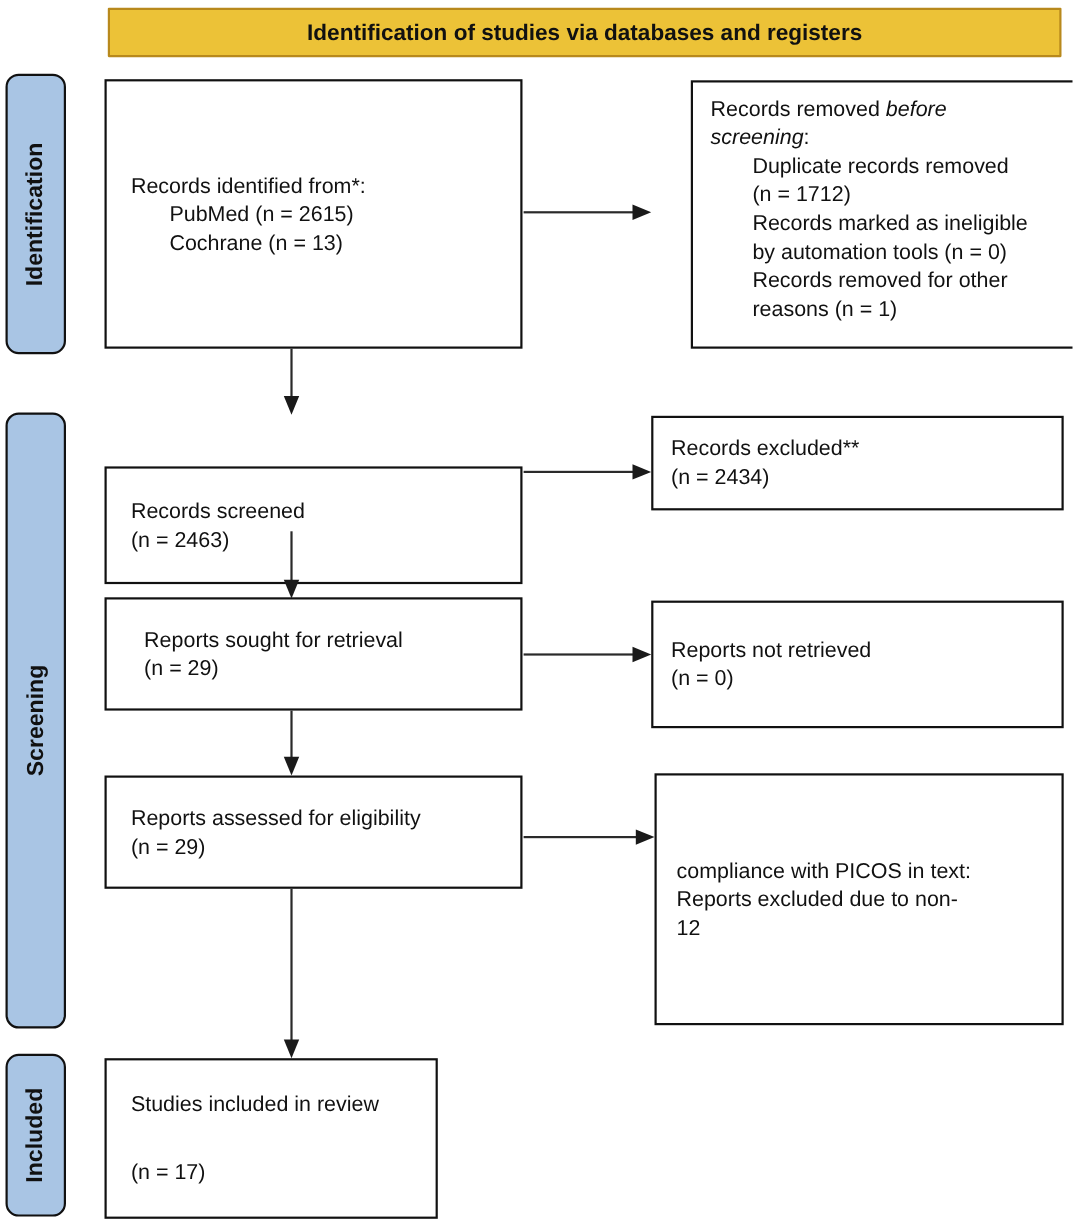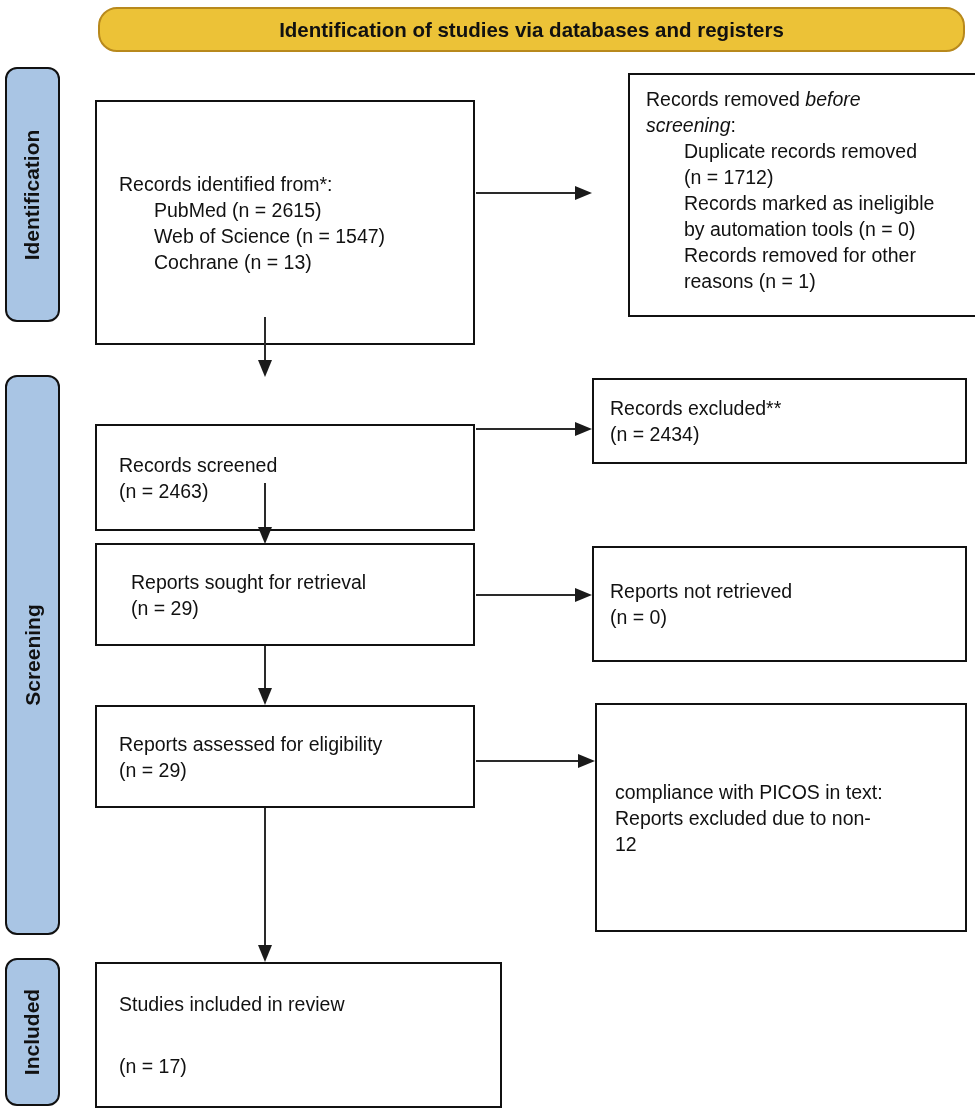--- a/index.html
+++ b/index.html
@@ -13,21 +13,21 @@
   }
 
   
   .banner {
     position: absolute;
     left: 98px; top: 7px;
     width: 867px; height: 45px;
     box-sizing: border-box;
     background: #ecc237;
     border: 2.5px solid #b8891c;
-    border-radius: 19px;
+    border-radius: 1px;
     display: flex; align-items: center; justify-content: center;
   }
   .banner span {
     font-size: 20.5px; font-weight: bold; color: #111;
   }
 
   
   .stage {
     position: absolute;
     left: 5px;
@@ -56,29 +56,29 @@
     border: 2.5px solid #111;
     font-size: 19.5px;
     line-height: 26px;
     display: flex; flex-direction: column; justify-content: center;
   }
   .fbox.top-align { justify-content: flex-start; margin-left: 36px; }
   .indent { margin-left: 38px; }
   .indent-sm { margin-left: 35px; }
   .it { font-style: italic; }
 
-  .box-records-identified { left: 95px; top: 72px;  width: 380px; height: 245px; padding-left: 22px; padding-right: 8px; margin-top: 28px; }
+  .box-records-identified { left: 95px; top: 72px;  width: 380px; height: 245px; padding-left: 22px; padding-right: 8px; }
   .box-records-removed    { left: 592px; top: 73px; width: 375px; height: 244px; padding: 11px 6px 0 16px; }
   .box-records-screened   { left: 95px; top: 376px; width: 380px; height: 107px; padding-left: 22px; margin-top: 48px; }
   .box-records-excluded   { left: 592px; top: 378px; width: 375px; height: 86px; padding-left: 16px; }
   .box-reports-sought     { left: 95px; top: 543px; width: 380px; height: 103px; padding-left: 34px; }
   .box-reports-not-retrieved { left: 592px; top: 546px; width: 375px; height: 116px; padding-left: 16px; }
   .box-reports-assessed   { left: 95px; top: 705px; width: 380px; height: 103px; padding-left: 22px; }
   .box-reports-excluded-picos { left: 595px; top: 703px; width: 372px; height: 229px; padding-left: 18px; padding-right: 6px; }
-  .box-studies-included   { left: 95px; top: 962px; width: 407px; height: 146px; padding-left: 22px; gap: 36px; }
+  .box-studies-included   { left: 95px; top: 962px; width: 303px; height: 146px; padding-left: 22px; gap: 36px; }
 
   
   .arrow-h { position: absolute; height: 14px; }
   .arrow-h .shaft { position: absolute; left: 0; top: 5.75px; height: 2.5px; background: #2a2a2a; }
   .arrow-h .head {
     position: absolute; right: 0; top: 0;
     width: 0; height: 0;
     border-top: 7px solid transparent;
     border-bottom: 7px solid transparent;
     border-left: 17px solid #1a1a1a;
@@ -108,21 +108,20 @@
   <div class="stage stage-screening">
     <span class="rot">Screening</span>
   </div>
   <div class="stage stage-included">
     <span class="rot">Included</span>
   </div>
 
   <div class="fbox box-records-identified">
     <div>Records identified from*:</div>
     <div class="indent-sm">PubMed (n = 2615)</div>
-    <div class="indent-sm">Web of Science (n = 1547)</div>
     <div class="indent-sm">Cochrane (n = 13)</div>
   </div>
 
   <div class="fbox top-align box-records-removed">
     <div><span>Records removed </span><span class="it">before</span></div>
     <div><span class="it">screening</span><span>:</span></div>
     <div class="indent">Duplicate records removed</div>
     <div class="indent">(n = 1712)</div>
     <div class="indent">Records marked as ineligible</div>
     <div class="indent">by automation tools (n = 0)</div>

